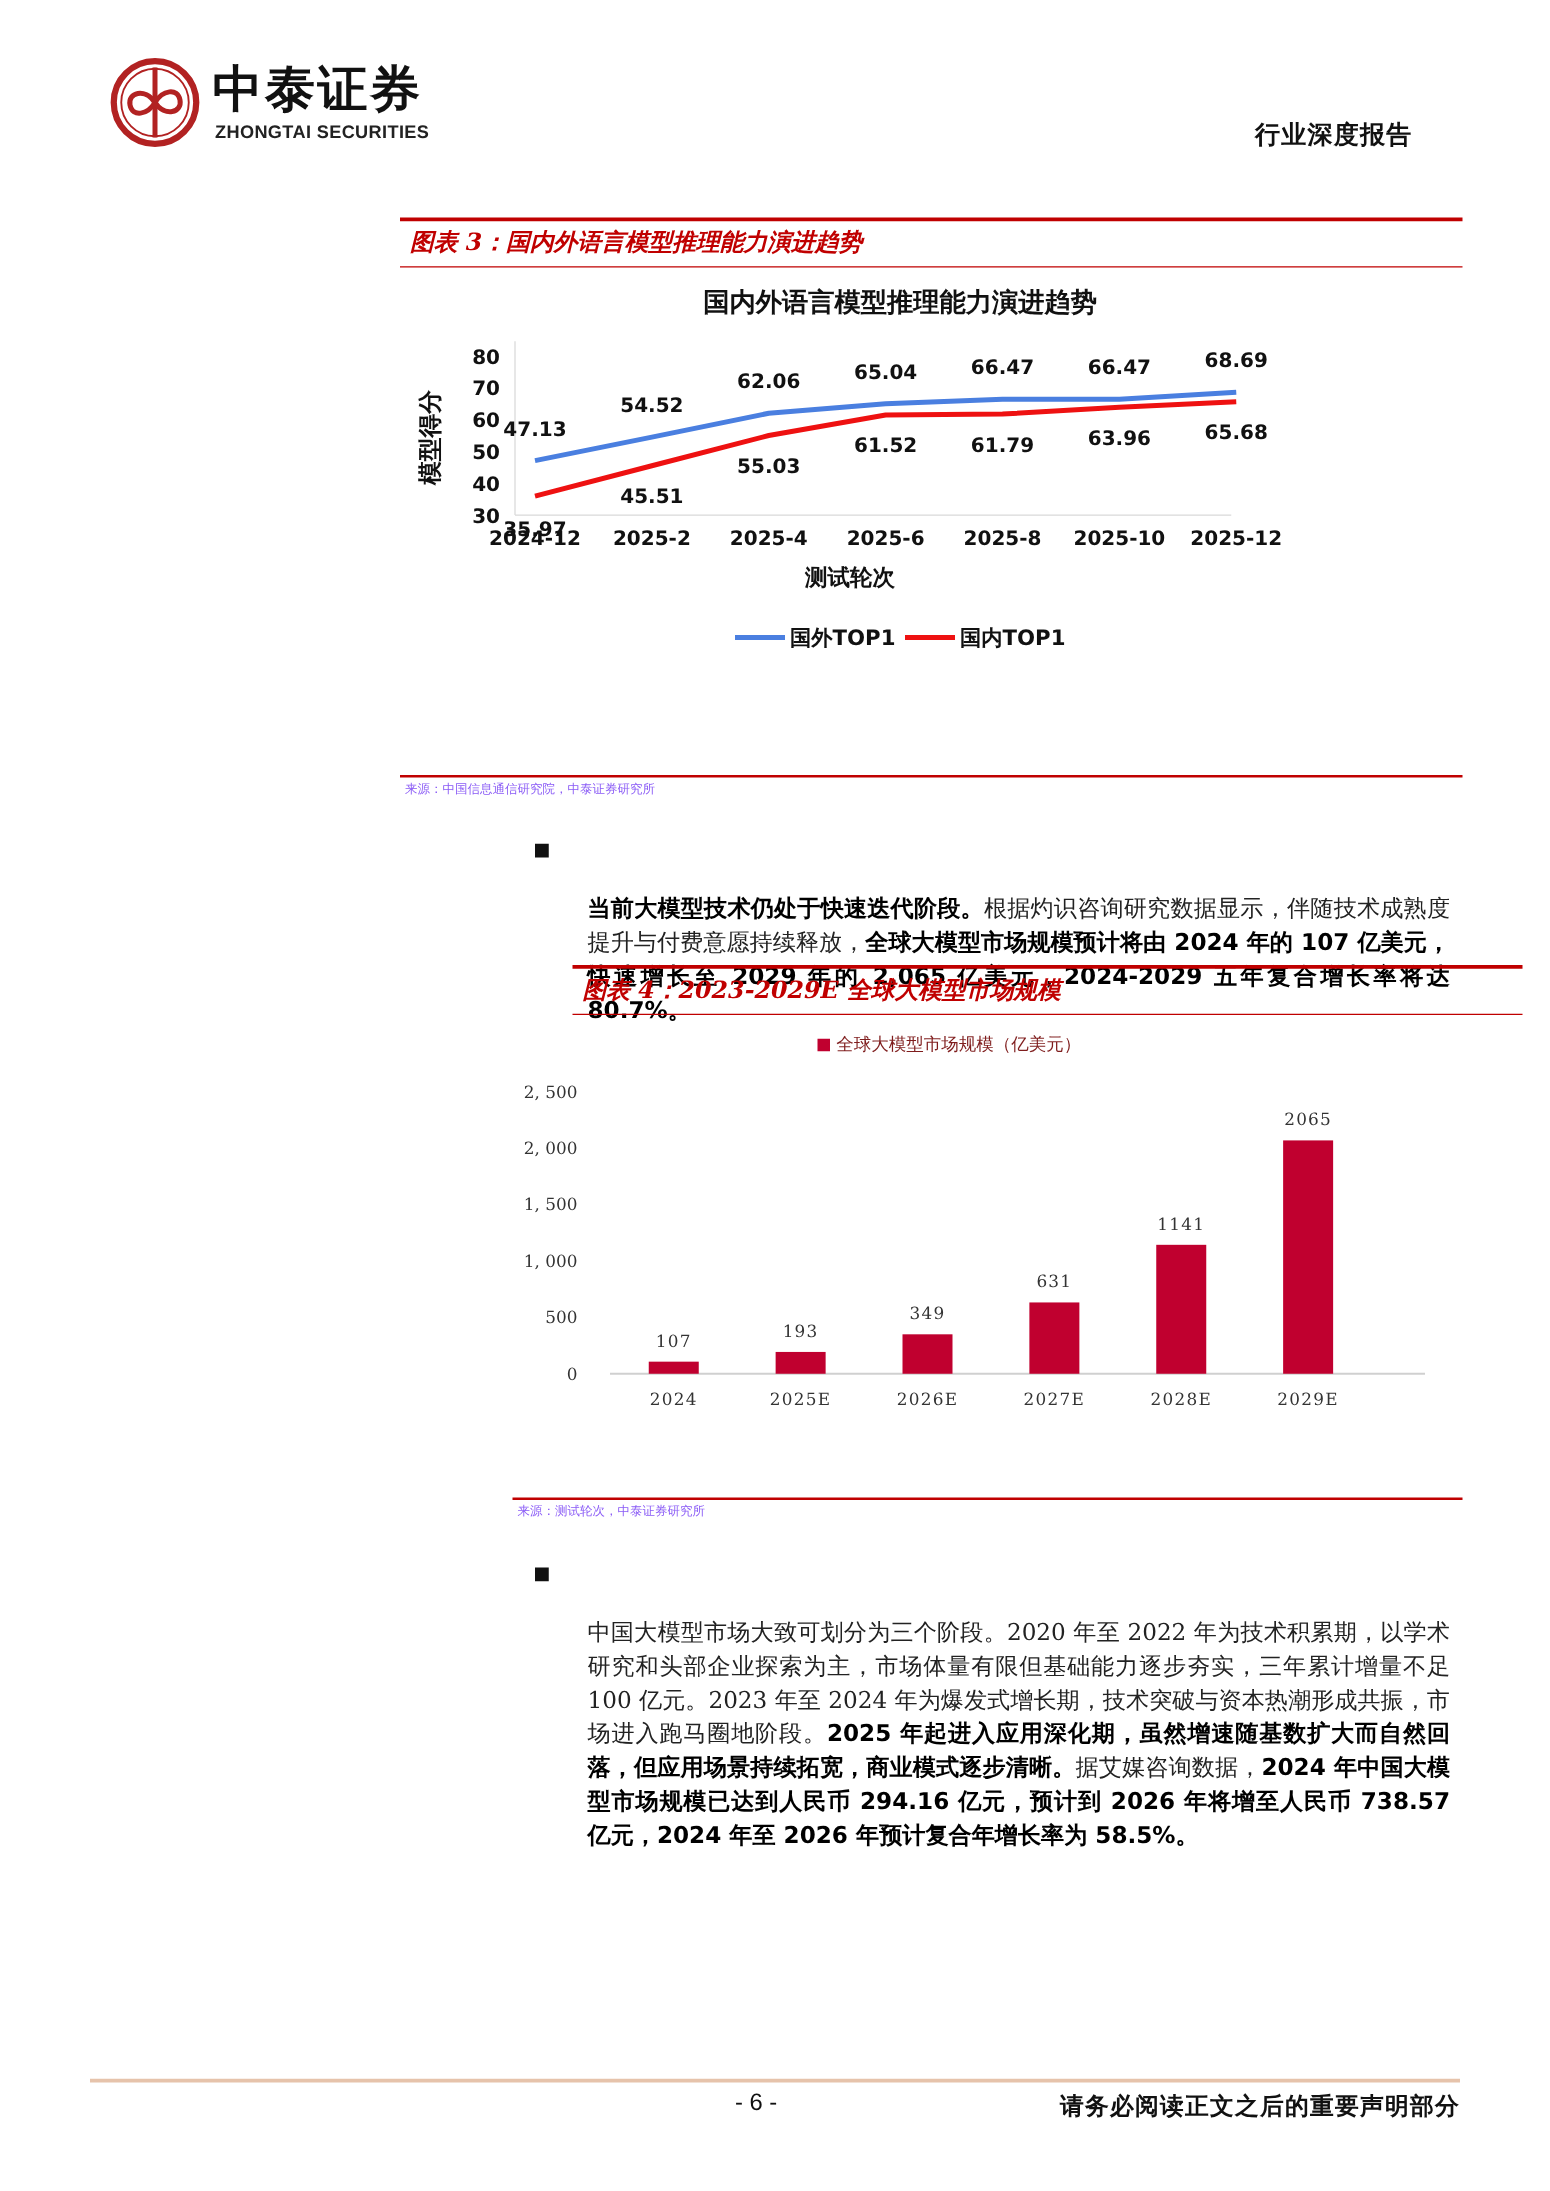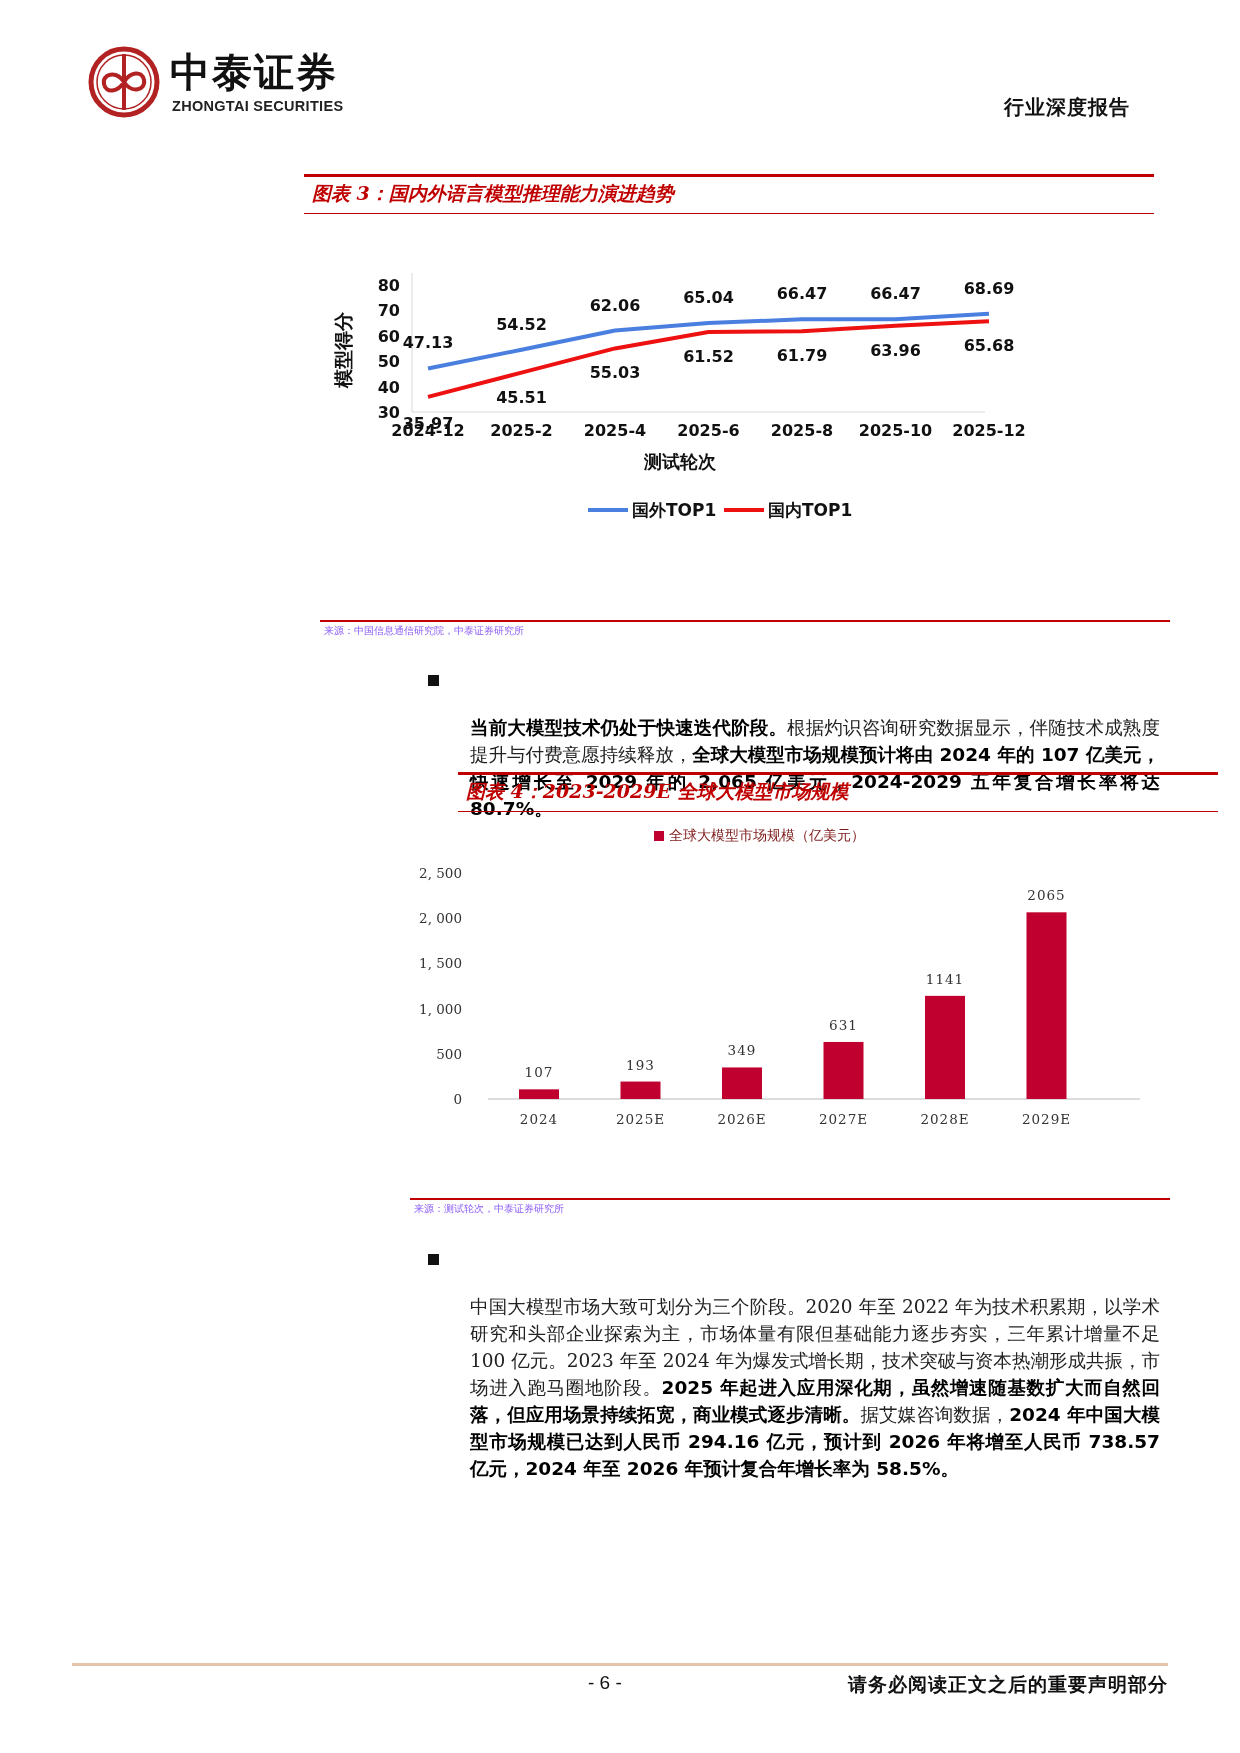--- a/index.html
+++ b/index.html
@@ -10,21 +10,21 @@
   .logo { position:absolute; left:88px; top:46px; width:300px; height:80px; }
   .logo-mark { position:absolute; left:0; top:0; width:72px; height:72px; }
   .logo-cn { position:absolute; left:82px; top:2px; font-family:Liberation Sans, sans-serif;
              font-weight:bold; font-size:40px; letter-spacing:2px; color:#111; line-height:48px; }
   .logo-en { position:absolute; left:84px; top:52px; font-family:"Liberation Sans", sans-serif;
              font-weight:bold; font-size:14.5px; letter-spacing:0.3px; color:#222; }
   .report-type { position:absolute; right:110px; top:94px; font-family:"DejaVu Serif", serif;
                  font-weight:bold; font-size:20px; letter-spacing:1px; color:#111; }
 
   
-  .fig-caption { position:absolute; left:304px; width:850px; height:36px;
+  .fig-caption { position:absolute; left:320px; width:850px; height:36px;
                  border-top:3px solid #c00000; border-bottom:1.5px solid #c00000; }
   .fig-caption span { position:absolute; left:8px; top:4px; font-family:"DejaVu Serif", serif;
                       font-style:italic; font-weight:bold; font-size:19px; color:#c00000; }
   .fig4 { left:410px; width:760px; }
 
   .source { position:absolute; font-family:Liberation Sans, sans-serif; font-size:10px; color:#8b5cf6; }
   .source-line { position:absolute; height:1.5px; background:#c00000; }
 
   
   .chart1 { position:absolute; left:320px; top:210px; width:850px; height:380px; }
@@ -63,20 +63,21 @@
   <div class="logo-cn">中泰证券</div>
   <div class="logo-en">ZHONGTAI SECURITIES</div>
 </div>
 <div class="report-type">行业深度报告</div>
 
 <div class="fig-caption" style="top:174px;">
   <span>图表 3：国内外语言模型推理能力演进趋势</span>
 </div>
 
 <div class="chart1">
+  <div class="c1-title">国内外语言模型推理能力演进趋势</div>
   <svg class="c1-svg" id="chart1-svg" width="850" height="380">
       <line x1="92" y1="63" x2="92" y2="202" stroke="#d9d9d9" stroke-width="1"></line>
       <line x1="92" y1="202" x2="665" y2="202" stroke="#d9d9d9" stroke-width="1"></line>
       <text x="80" y="208" text-anchor="end" font-size="16" font-weight="bold" fill="#111" font-family="DejaVu Sans, sans-serif">30</text>
       <text x="80" y="182.6" text-anchor="end" font-size="16" font-weight="bold" fill="#111" font-family="DejaVu Sans, sans-serif">40</text>
       <text x="80" y="157.2" text-anchor="end" font-size="16" font-weight="bold" fill="#111" font-family="DejaVu Sans, sans-serif">50</text>
       <text x="80" y="131.8" text-anchor="end" font-size="16" font-weight="bold" fill="#111" font-family="DejaVu Sans, sans-serif">60</text>
       <text x="80" y="106.39999999999999" text-anchor="end" font-size="16" font-weight="bold" fill="#111" font-family="DejaVu Sans, sans-serif">70</text>
       <text x="80" y="81" text-anchor="end" font-size="16" font-weight="bold" fill="#111" font-family="DejaVu Sans, sans-serif">80</text>
       <text x="0" y="0" font-size="19" font-weight="bold" fill="#111" text-anchor="middle" transform="translate(30,140) rotate(-90)" font-family="DejaVu Sans, sans-serif">模型得分</text>

